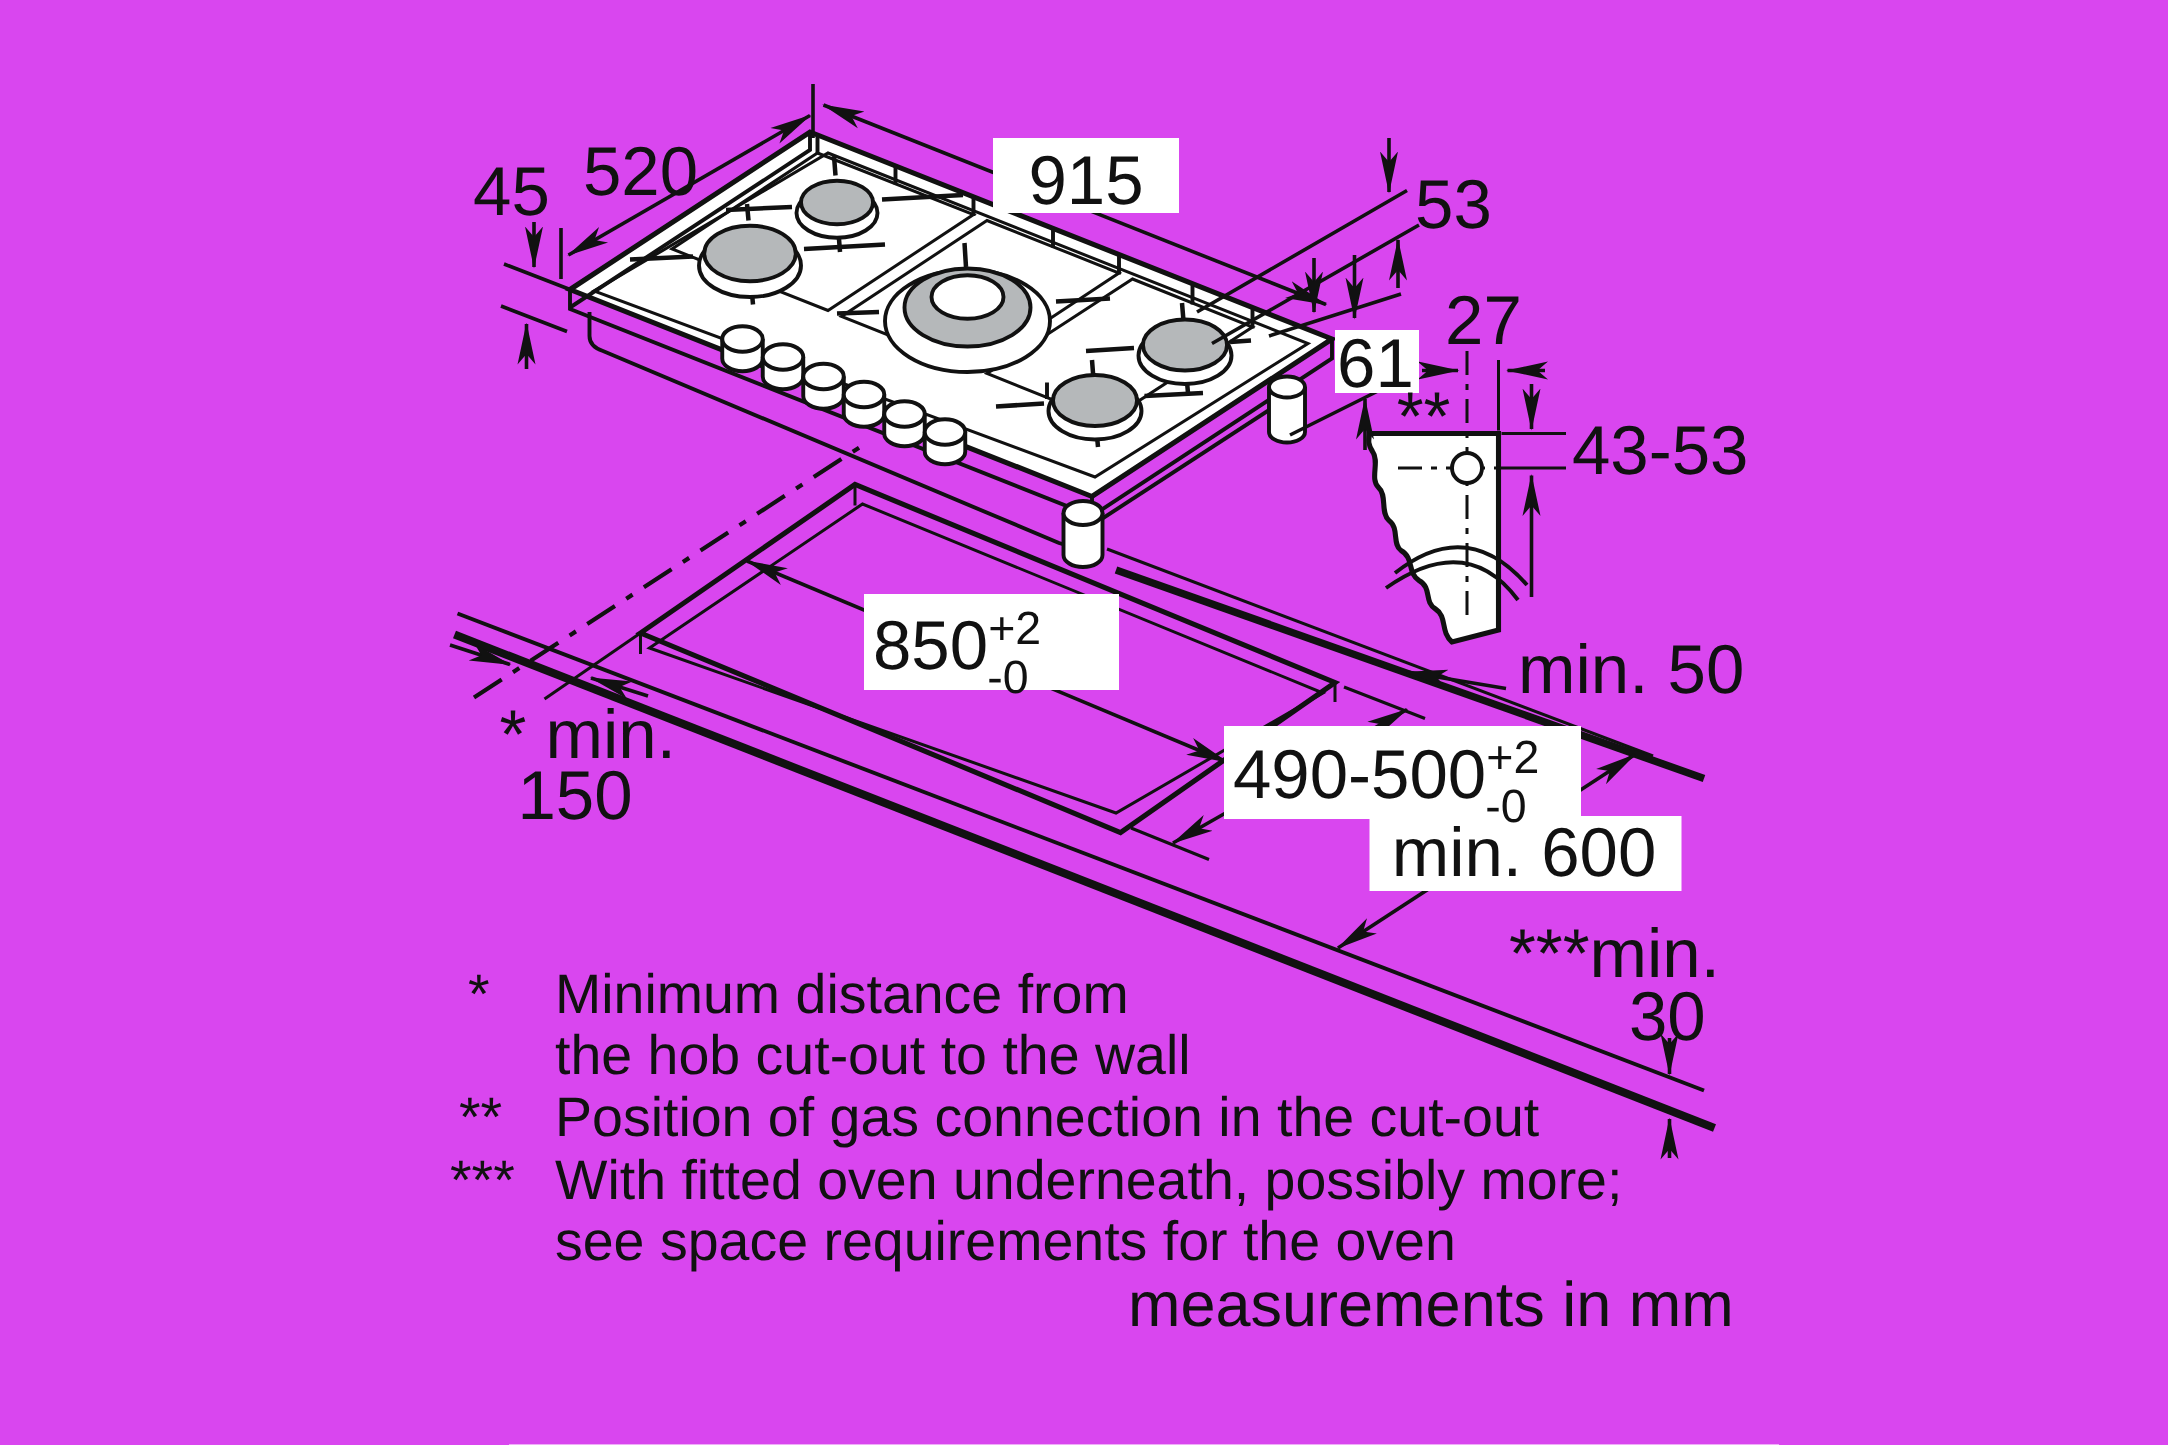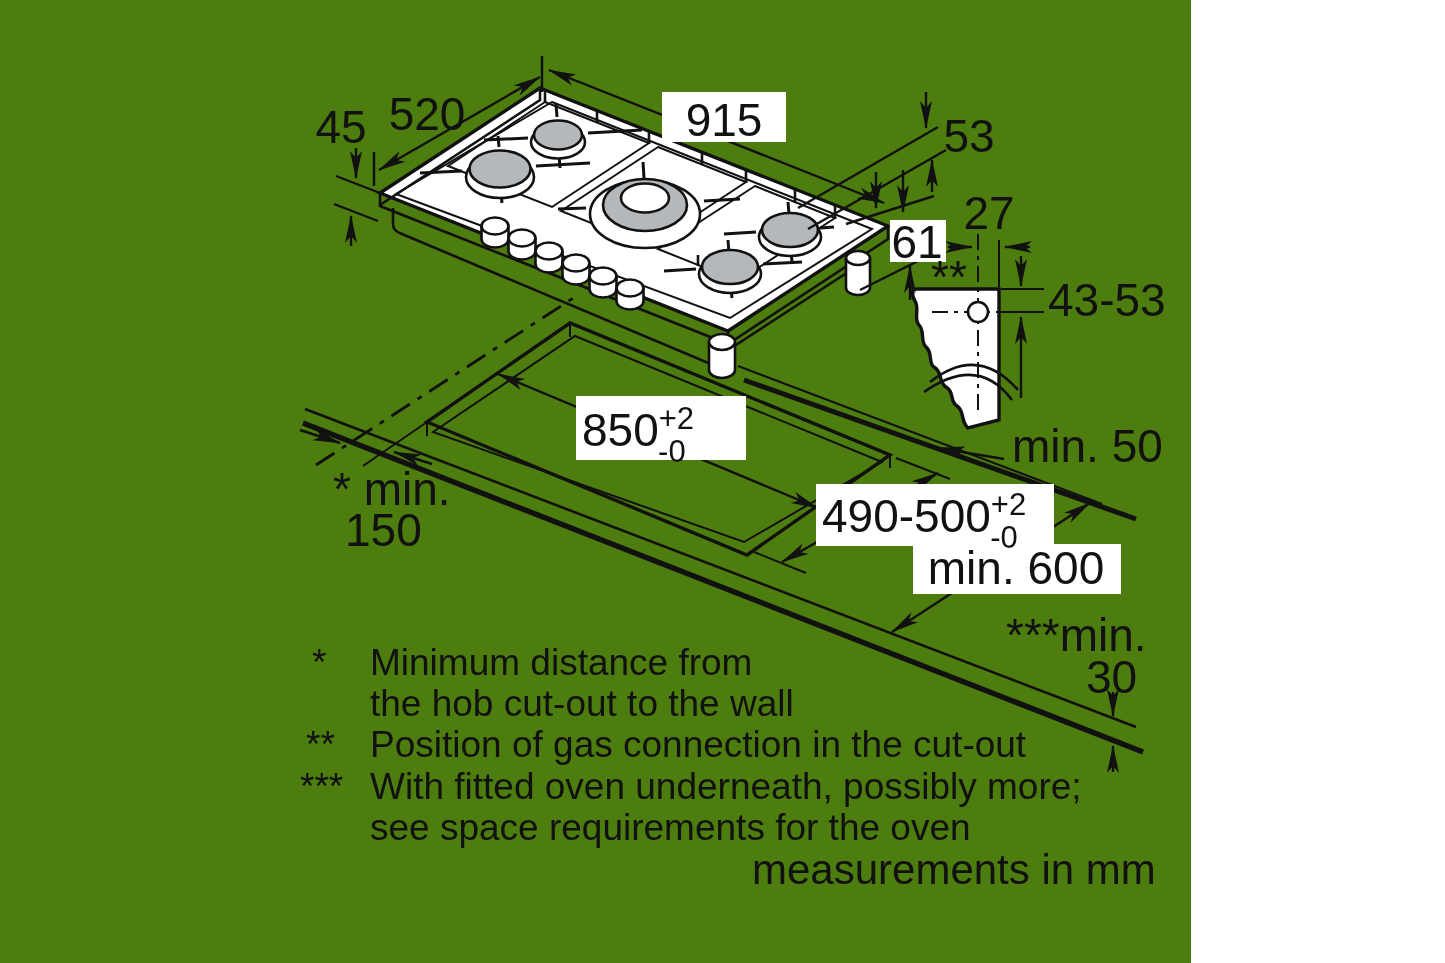--- a/index.html
+++ b/index.html
@@ -1,16 +1,16 @@
 <!DOCTYPE html>
 <html><head>
 <meta charset="utf-8">
 <style>
   html,body{margin:0;padding:0;background:#fff;}
-  .stage{position:relative;width:1191px;height:963px;background:#4d7c0f;overflow:hidden;}
+  .stage{position:relative;width:1445px;height:963px;background:#d946ef;overflow:hidden;}
   svg{position:absolute;left:0;top:0;}
   svg text{font-family:"Liberation Sans","DejaVu Sans",sans-serif;fill:#111;}
   .ln{stroke:#111;fill:none;}
   .dim{stroke:#111;stroke-width:2.4;fill:none;}
   .thin{stroke-width:2;}
   .mid{stroke-width:2.6;}
   .bold{stroke-width:3.4;}
   .xbold{stroke-width:5.4;}
   .white{fill:#ffffff;}
   .gray{fill:#b5b8ba;}

